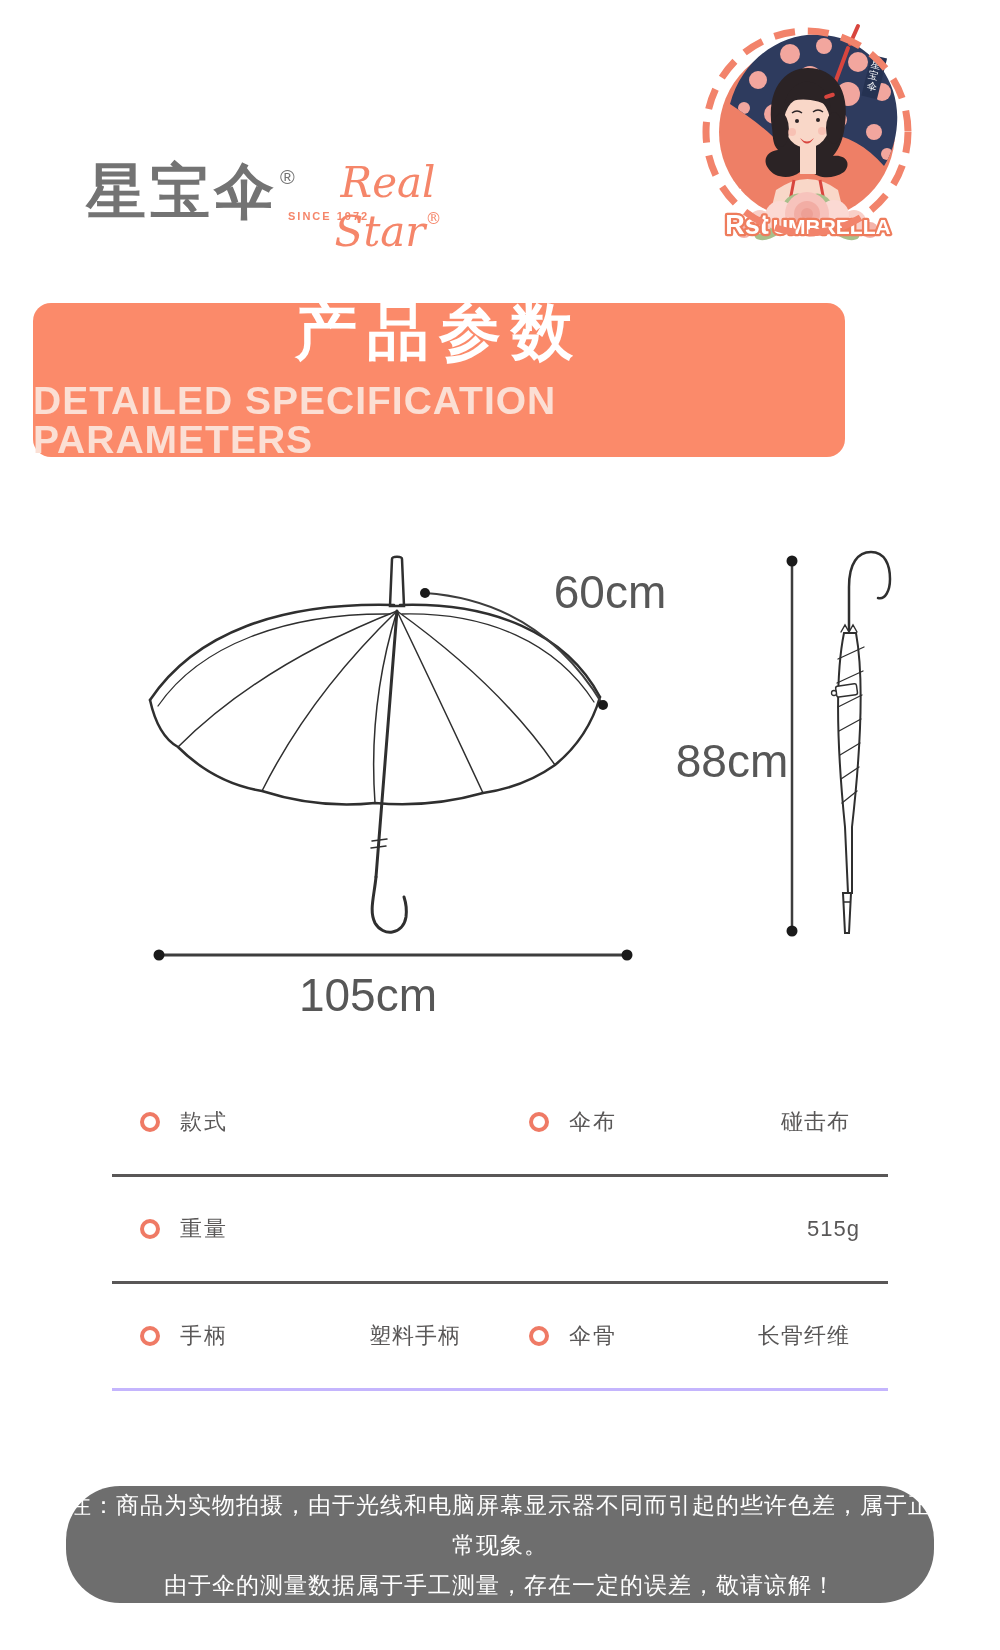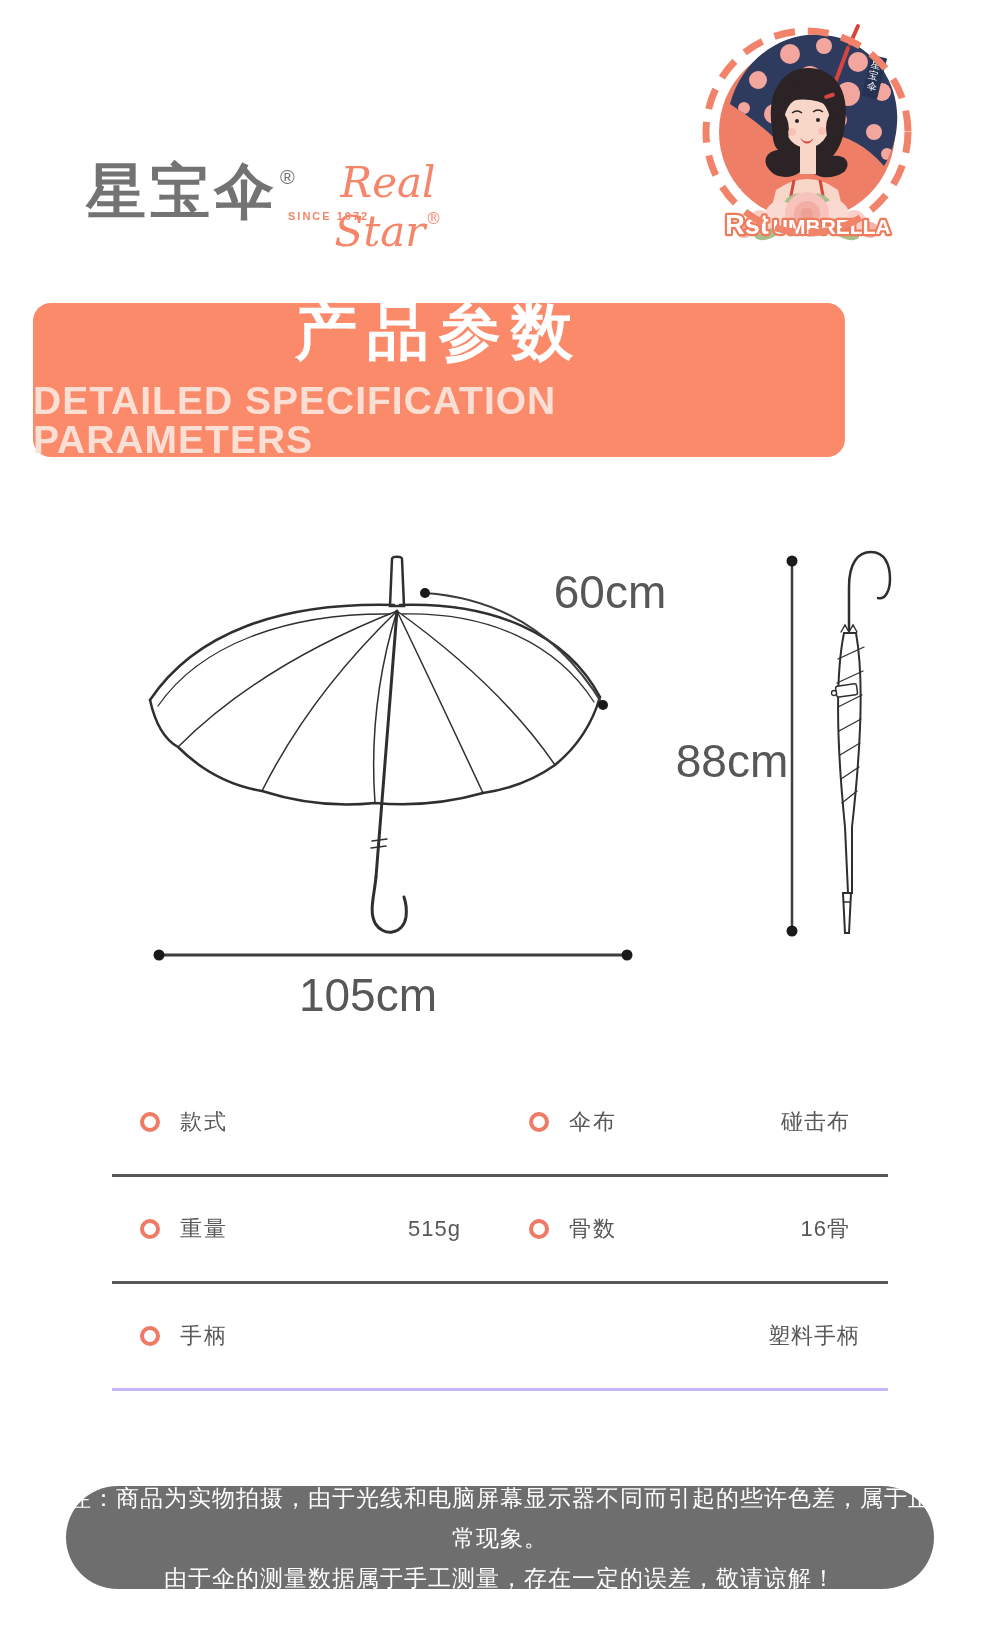--- a/index.html
+++ b/index.html
@@ -27,21 +27,21 @@
   .spec-row{display:flex;height:104px;border-bottom:3px solid #595757;}
   .spec-row:last-child{border-bottom:3px solid #c4b5fd;}
   .cell{flex:1;display:flex;align-items:center;font-size:22px;color:#595757;}
   .cell-left{padding-left:28px;padding-right:28px;}
   .cell-right{padding-left:40px;padding-right:38px;text-align:right;}
   .bullet{width:12px;height:12px;border:4px solid #ef7a65;border-radius:50%;flex:0 0 auto;}
   .spec-label{margin-left:20px;font-weight:500;letter-spacing:2px;}
   .spec-value{margin-left:auto;font-weight:500;letter-spacing:1px;}
 
   
-  .note{left:66px;top:1486px;width:868px;height:103px;background:#6e6e6e;border-radius:54px;
+  .note{left:66px;top:1486px;width:868px;height:117px;background:#6e6e6e;border-radius:54px;
         display:flex;flex-direction:column;align-items:center;justify-content:center;}
   .note p{margin:0;color:#ffffff;font-size:23px;font-weight:500;letter-spacing:1px;line-height:40px;text-align:center;}
 
   svg text{font-family:"Liberation Sans",sans-serif;}
   .dim-label{font-size:46px;fill:#575757;}
 </style>
 </head>
 <body>
 
 <div class="page">
@@ -212,31 +212,31 @@
         <span class="spec-label">伞布</span>
         <span class="spec-value">碰击布</span>
       </div>
     </div>
     <div class="spec-row">
       <div class="cell cell-left">
         <span class="bullet"></span>
         <span class="spec-label">重量</span>
         <span class="spec-value">515g</span>
       </div>
-      <div class="cell cell-right">
-        <span class="bullet"></span>
-        <span class="spec-label">骨数</span>
-        <span class="spec-value">16骨</span>
-      </div>
     </div>
     <div class="spec-row">
       <div class="cell cell-left">
         <span class="bullet"></span>
         <span class="spec-label">手柄</span>
         <span class="spec-value">塑料手柄</span>
+      </div>
+      <div class="cell cell-right">
+        <span class="bullet"></span>
+        <span class="spec-label">伞骨</span>
+        <span class="spec-value">长骨纤维</span>
       </div>
     </div>
   </div>
 
   <div class="abs note">
     <p>注：商品为实物拍摄，由于光线和电脑屏幕显示器不同而引起的些许色差，属于正常现象。</p>
     <p>由于伞的测量数据属于手工测量，存在一定的误差，敬请谅解！</p>
   </div>
 
 </div>

